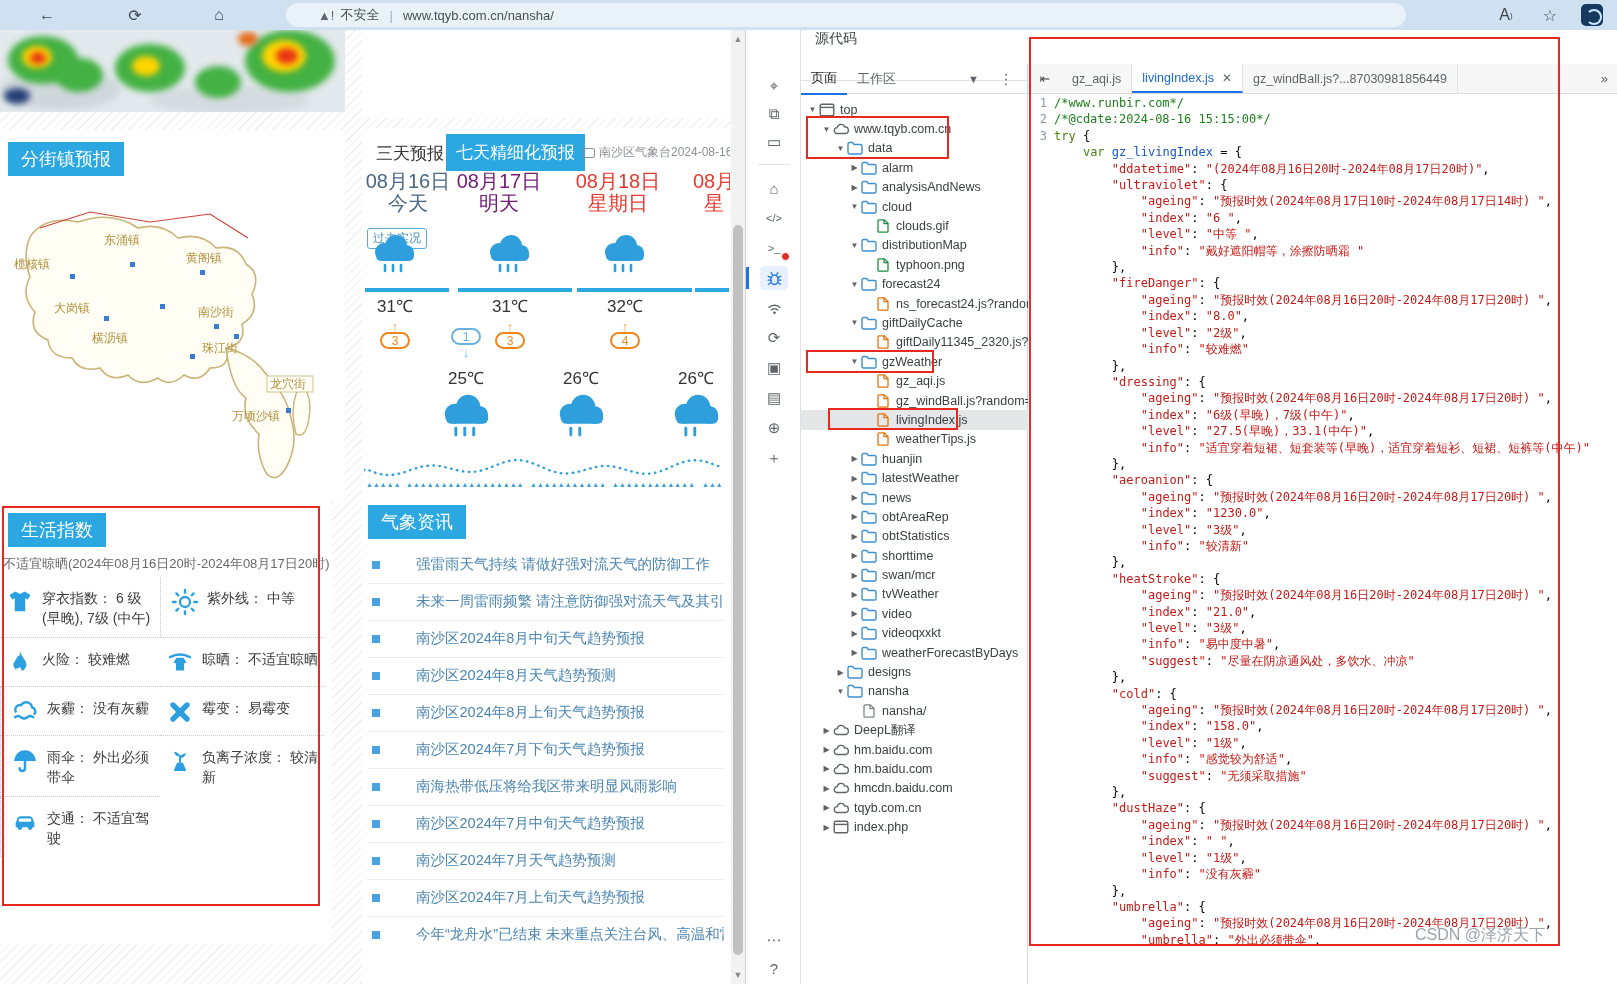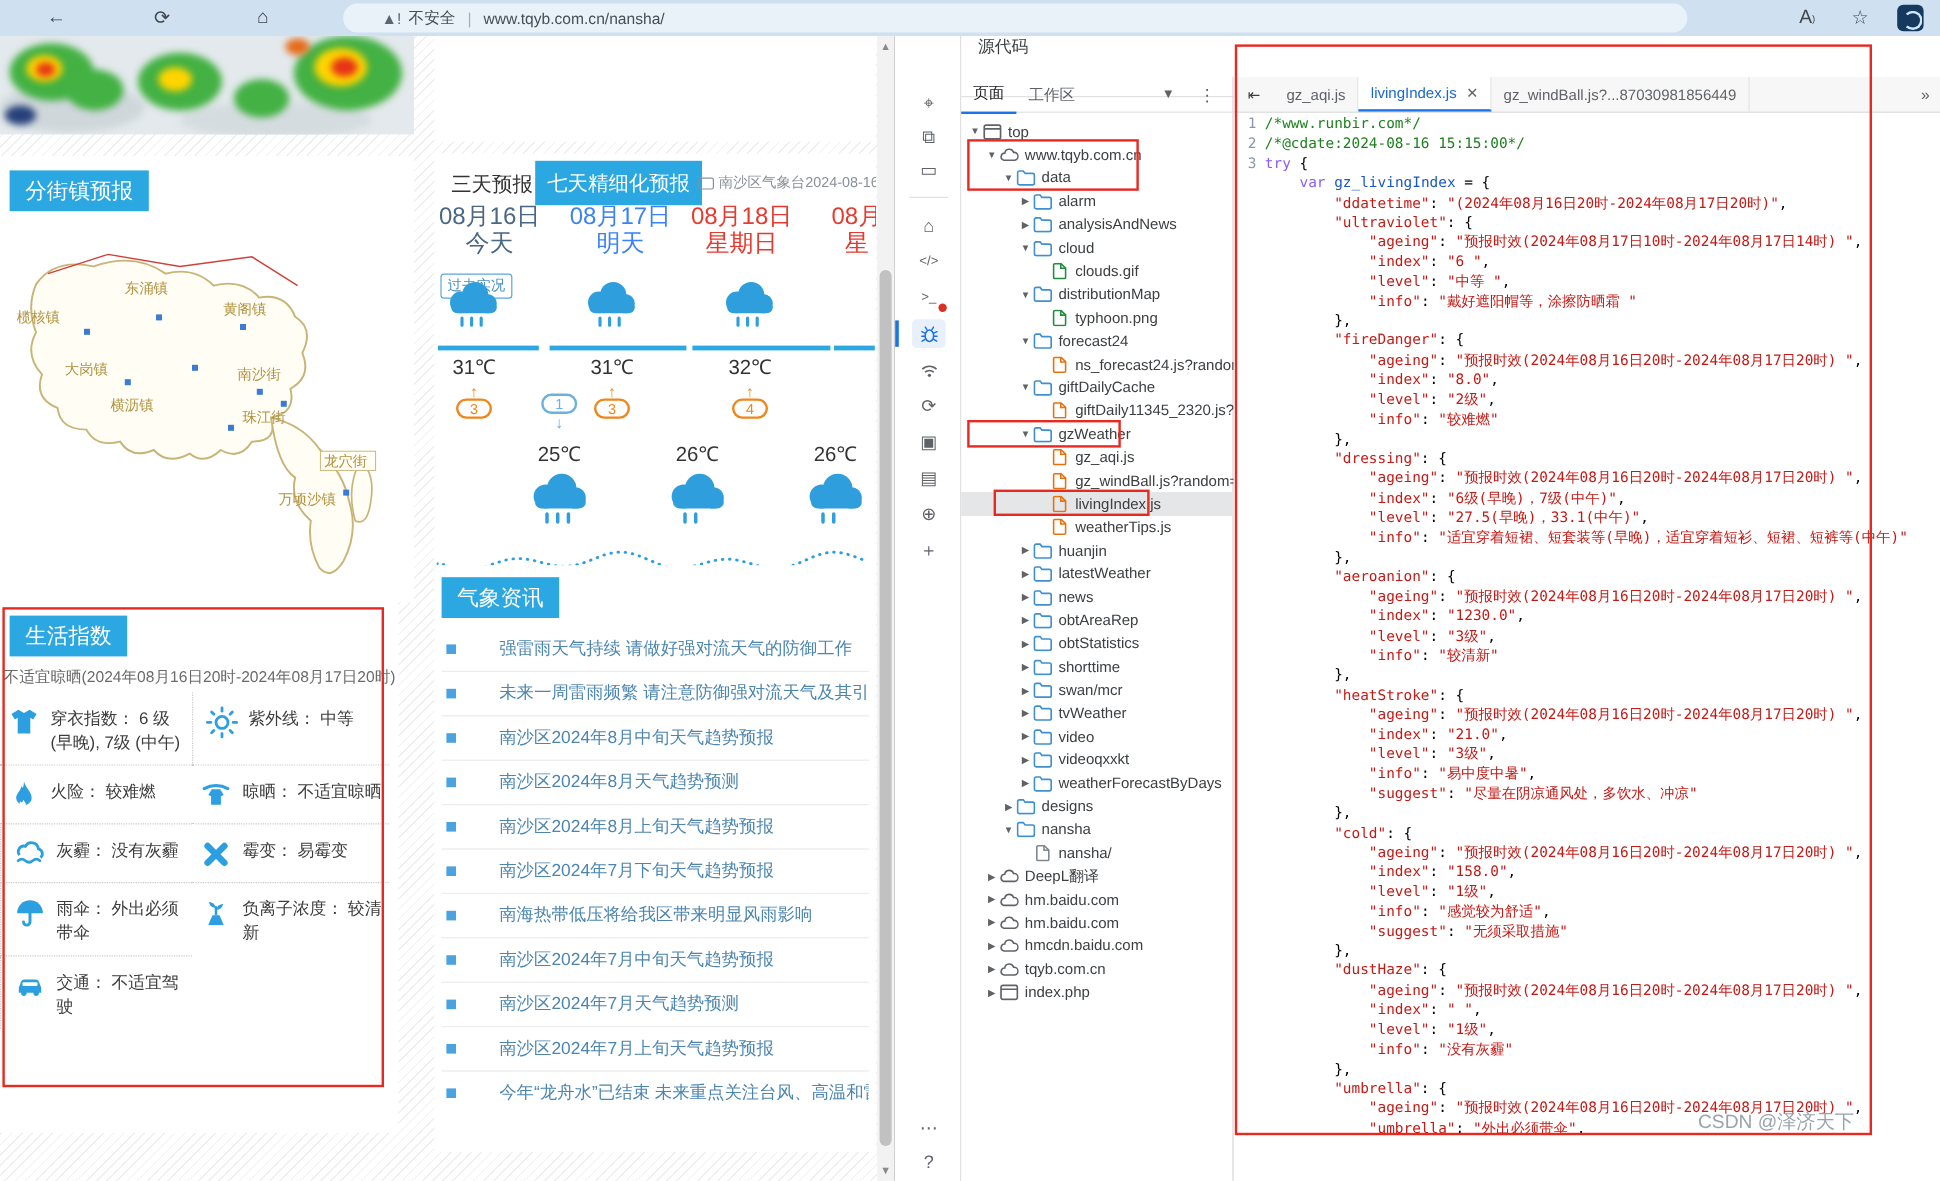--- a/index.html
+++ b/index.html
@@ -51,21 +51,21 @@
   .fc-underline { position:absolute; top:160px; height:4px; background:#2ba7e2; }
   #past-chip { position:absolute; left:5px; top:100px; border:1px solid #5aa7d8; border-radius:3px; color:#4a90c4; font-size:12px; padding:1px 5px; }
   .cloud-ico { position:absolute; width:52px; height:44px; }
   .fc-temp { position:absolute; font-size:17px; color:#333; width:60px; text-align:center; }
   .wind-badge { position:absolute; width:30px; height:17px; border:2px solid; border-radius:9px; font-size:12px; text-align:center; line-height:14px; }
   .wind-arrow { position:absolute; font-size:13px; font-weight:bold; left:50%; transform:translateX(-50%); }
   #fc-curve { position:absolute; left:2px; top:328px; }
   .drops { position:absolute; top:352px; font-size:7px; color:#3aa0dc; letter-spacing:0; line-height:10px; white-space:nowrap; overflow:hidden; }
 
   
-  #news-card { left:362px; top:441px; width:368px; height:489px; }
+  #news-card { left:362px; top:465px; width:368px; height:489px; }
   #news-list { position:absolute; left:6px; top:52px; width:356px; }
   .news-item { display:flex; align-items:center; padding:8px 0 9px 4px; border-bottom:1px solid #ececec;gap:24px; }
   .news-item:last-child { border-bottom:none; }
   .news-bullet { width:8px; height:8px; background:#4aa3df; margin-right:12px; flex:0 0 8px; }
   .news-text { font-size:14.5px; color:#4c86b0; white-space:nowrap; overflow:hidden; }
 
   
   #page-scrollbar { position:absolute; left:731px; top:30px; width:14px; height:954px; background:#f2f2f2; }
   #page-scrollbar .arr { position:absolute; left:0; width:14px; text-align:center; font-size:9px; color:#8a8a8a; }
   #page-thumb { position:absolute; left:2px; top:195px; width:10px; height:730px; background:#c1c1c1; border-radius:5px; }
@@ -101,21 +101,21 @@
   .ed-tab { display:flex; align-items:center; padding:0 10px; color:#5f6368; border-right:1px solid #e3e3e3; cursor:pointer; max-width:240px; white-space:nowrap; overflow:hidden; }
   .ed-tab.active { background:#fff; color:#1967d2; border-bottom:2px solid #1a73e8; }
   .ed-tab .close-x { margin-left:8px; color:#5f6368; font-size:12px; }
   #tab-overflow { position:absolute; right:10px; top:7px; color:#5f6368; font-size:13px; }
 
   #code-area { position:absolute; left:0; top:31px; width:590px; height:889px; font-family:"DejaVu Sans Mono",monospace; font-size:12px; line-height:16.4px; overflow:hidden; }
   .code-line { display:flex; white-space:pre; }
   .gut { width:26px; flex:0 0 26px; text-align:right; padding-right:7px; color:#8a98a8; }
   .code-txt { white-space:pre; }
   .cm { color:#1e801e; }
-  .kw { color:#8b5cf6; }
+  .kw { color:#4d7c0f; }
   .st { color:#c41a16; }
   .vn { color:#1a56c4; }
 
   
   .red-box { position:absolute; border:2px solid #e8291f; pointer-events:none; z-index:50; }
 
   #watermark { position:absolute; left:1415px; top:925px; font-size:16px; color:#9aa3ab; z-index:60; }
 </style>
 </head>
 <body>
@@ -274,21 +274,21 @@
   <div id="forecast-card" class="card">
     <span id="tab-3day">三天预报</span>
     <span id="tab-7day">七天精细化预报</span>
     <span id="station">
       <span class="tv-ico"></span>
       <span>南沙区气象台2024-08-16</span>
     </span>
     <span id="past-chip">过去实况</span>
     <div id="fc-dynamic">
         <div class="fc-date" style="left:-9px;color:#4a6784">08月16日<br>今天</div>
-        <div class="fc-date" style="left:100px;color:#3b82f6">08月17日<br>明天</div>
+        <div class="fc-date" style="left:82px;color:#701a75">08月17日<br>明天</div>
         <div class="fc-date" style="left:201px;color:#e8392e">08月18日<br>星期日</div>
         <div class="fc-date" style="left:297px;color:#e8392e">08月<br>星</div>
         <div class="fc-underline" style="left:3px;width:84px"></div>
         <div class="fc-underline" style="left:96px;width:114px"></div>
         <div class="fc-underline" style="left:215px;width:115px"></div>
         <div class="fc-underline" style="left:333px;width:34px"></div>
         <svg class="cloud-ico" style="left:7px;top:104px" viewBox="0 0 52 40">
           <g fill="#2e9fdc">
             <circle cx="15" cy="18" r="9"></circle>
             <circle cx="27" cy="12" r="11"></circle>

